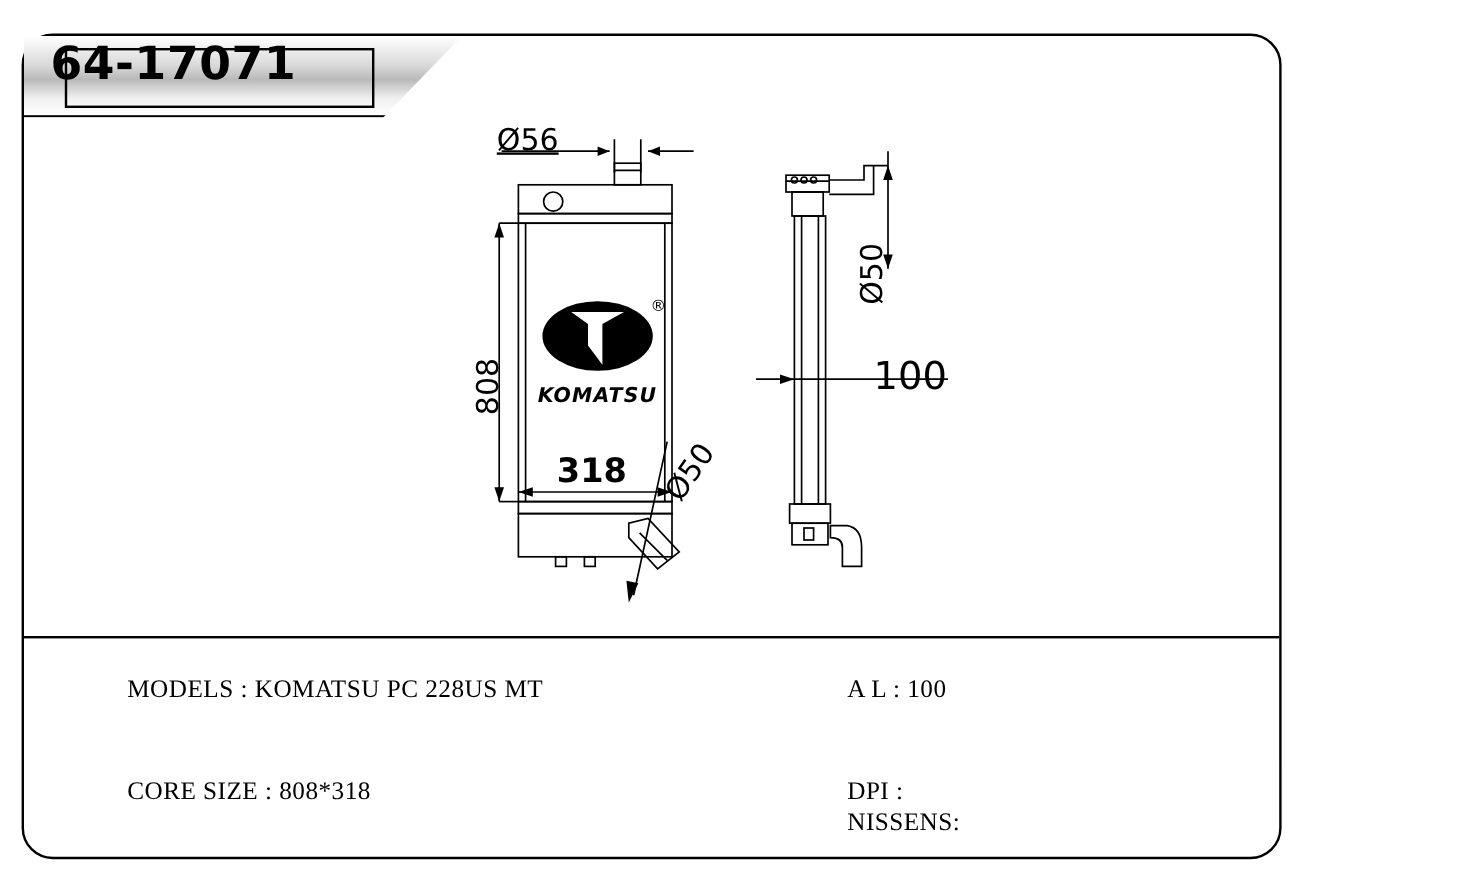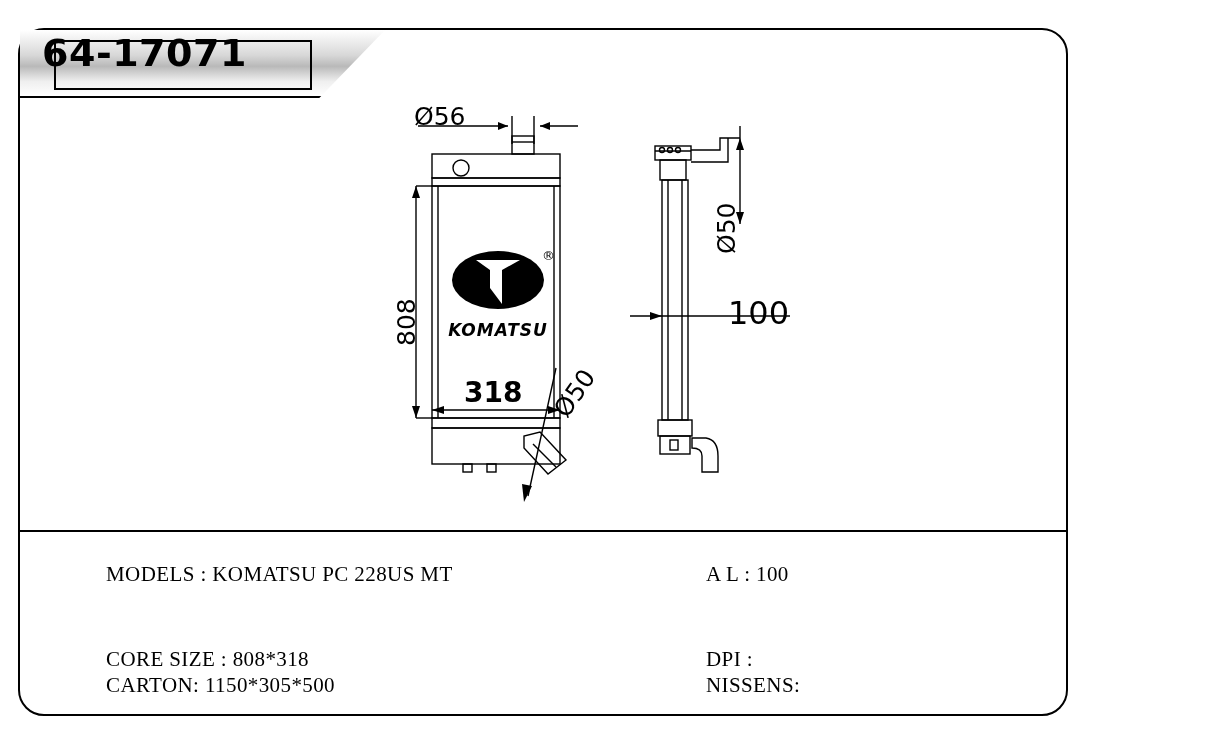--- a/index.html
+++ b/index.html
@@ -239,28 +239,27 @@
 
   <div class="logo-wrap">
     <svg width="104" height="70" viewBox="0 0 104 70">
       <ellipse cx="52" cy="32" rx="46" ry="29" fill="#000"></ellipse>
       <path d="M 30 12 L 74 12 L 56 22 L 56 56 L 44 40 L 44 22 Z" fill="#fff"></path>
     </svg>
     <div class="reg-mark">®</div>
     <div class="logo-text">KOMATSU</div>
   </div>
 
-  <div class="dim" style="left:414px; top:86px;">Ø56</div>
+  <div class="dim" style="left:414px; top:86px;text-decoration:underline;">Ø56</div>
   <div class="dim vert" style="left:392px; top:330px;">808</div>
   <div class="dim" style="left:464px; top:360px; font-size:28px;font-weight:bold;">318</div>
   <div class="dim rot-diag" style="left:548px; top:390px;">Ø50</div>
   <div class="dim vert" style="left:712px; top:238px;">Ø50</div>
   <div class="dim" style="left:728px; top:278px; font-size:32px;">100</div>
 
   <div class="spec spec-left row1">MODELS : KOMATSU PC 228US MT</div>
   <div class="spec spec-left row2">CORE SIZE : 808*318</div>
-  <div class="spec spec-left row4">CARTON: 1150*305*500</div>
 
   <div class="spec spec-right row1">A L : 100</div>
   <div class="spec spec-right row2">DPI :</div>
   <div class="spec spec-right row4">NISSENS:</div>
 
 </div>
 
 </body></html>

